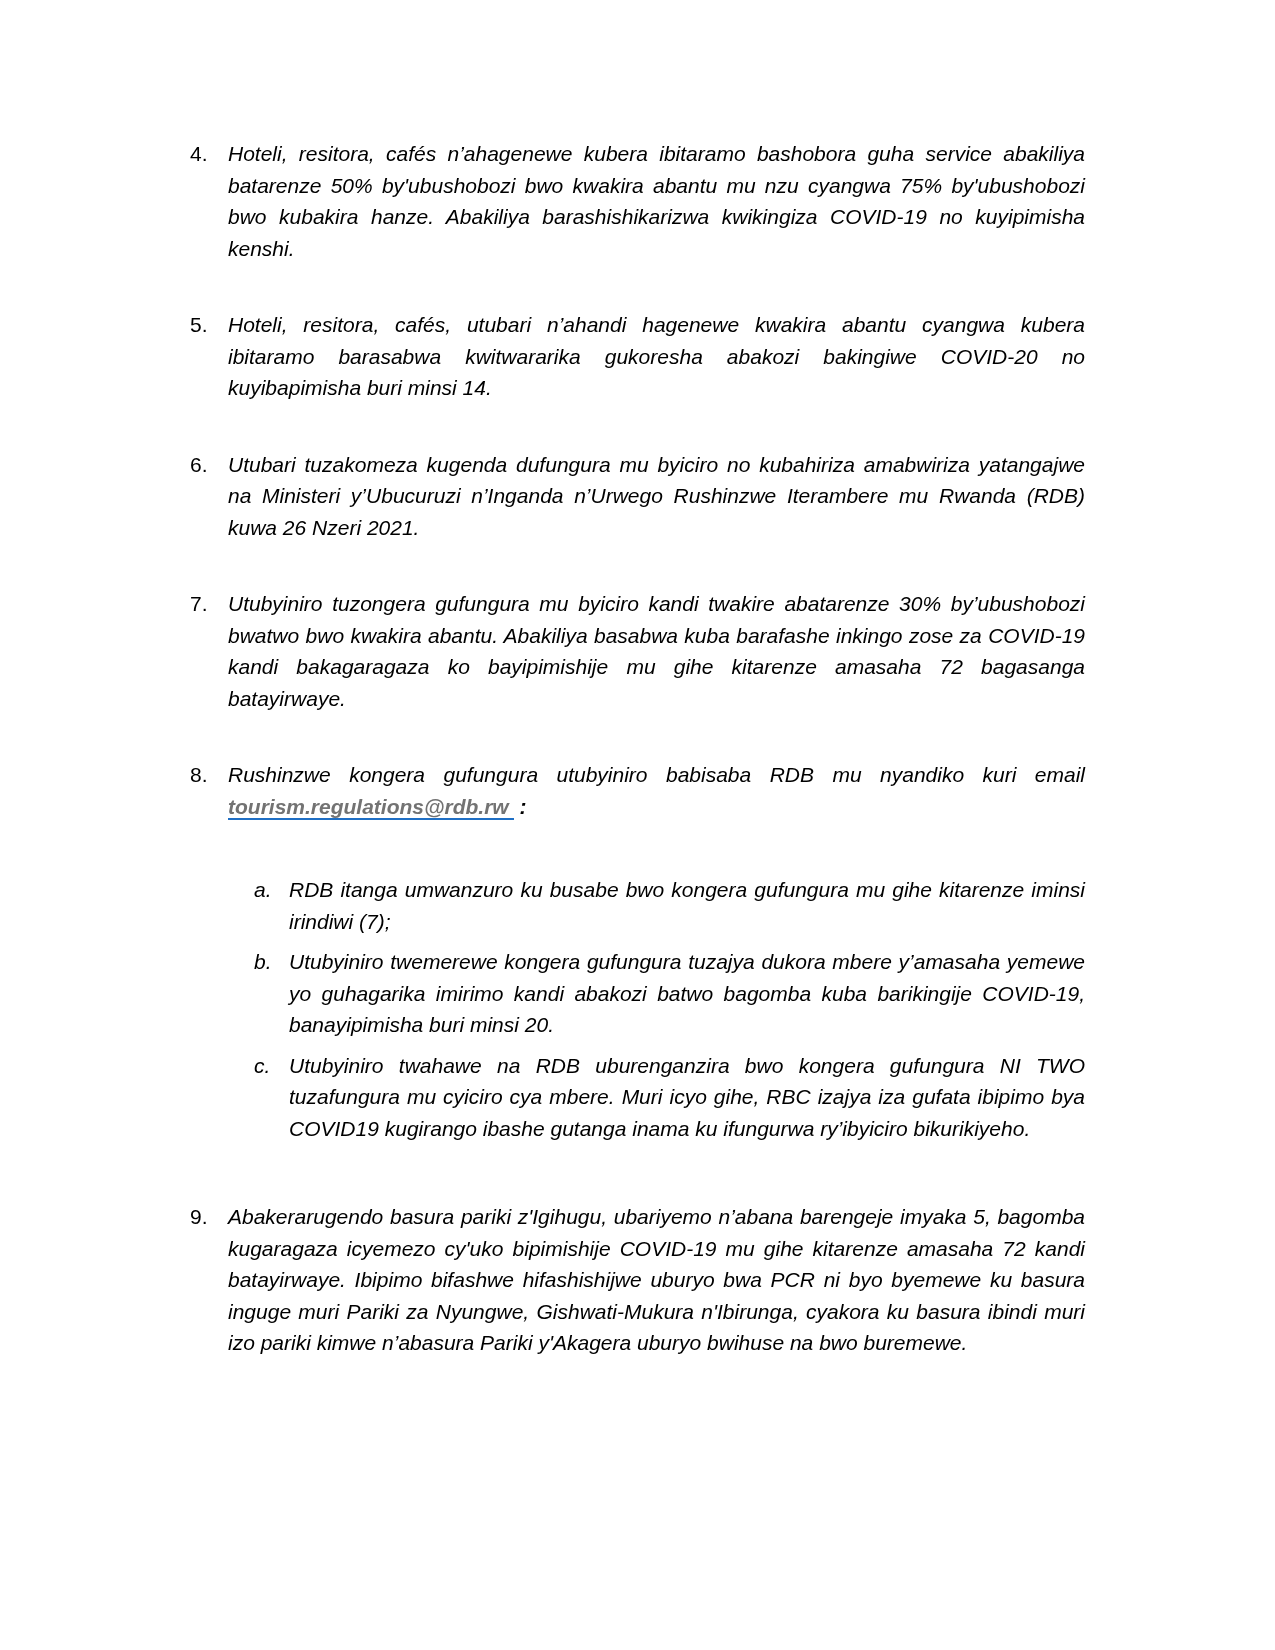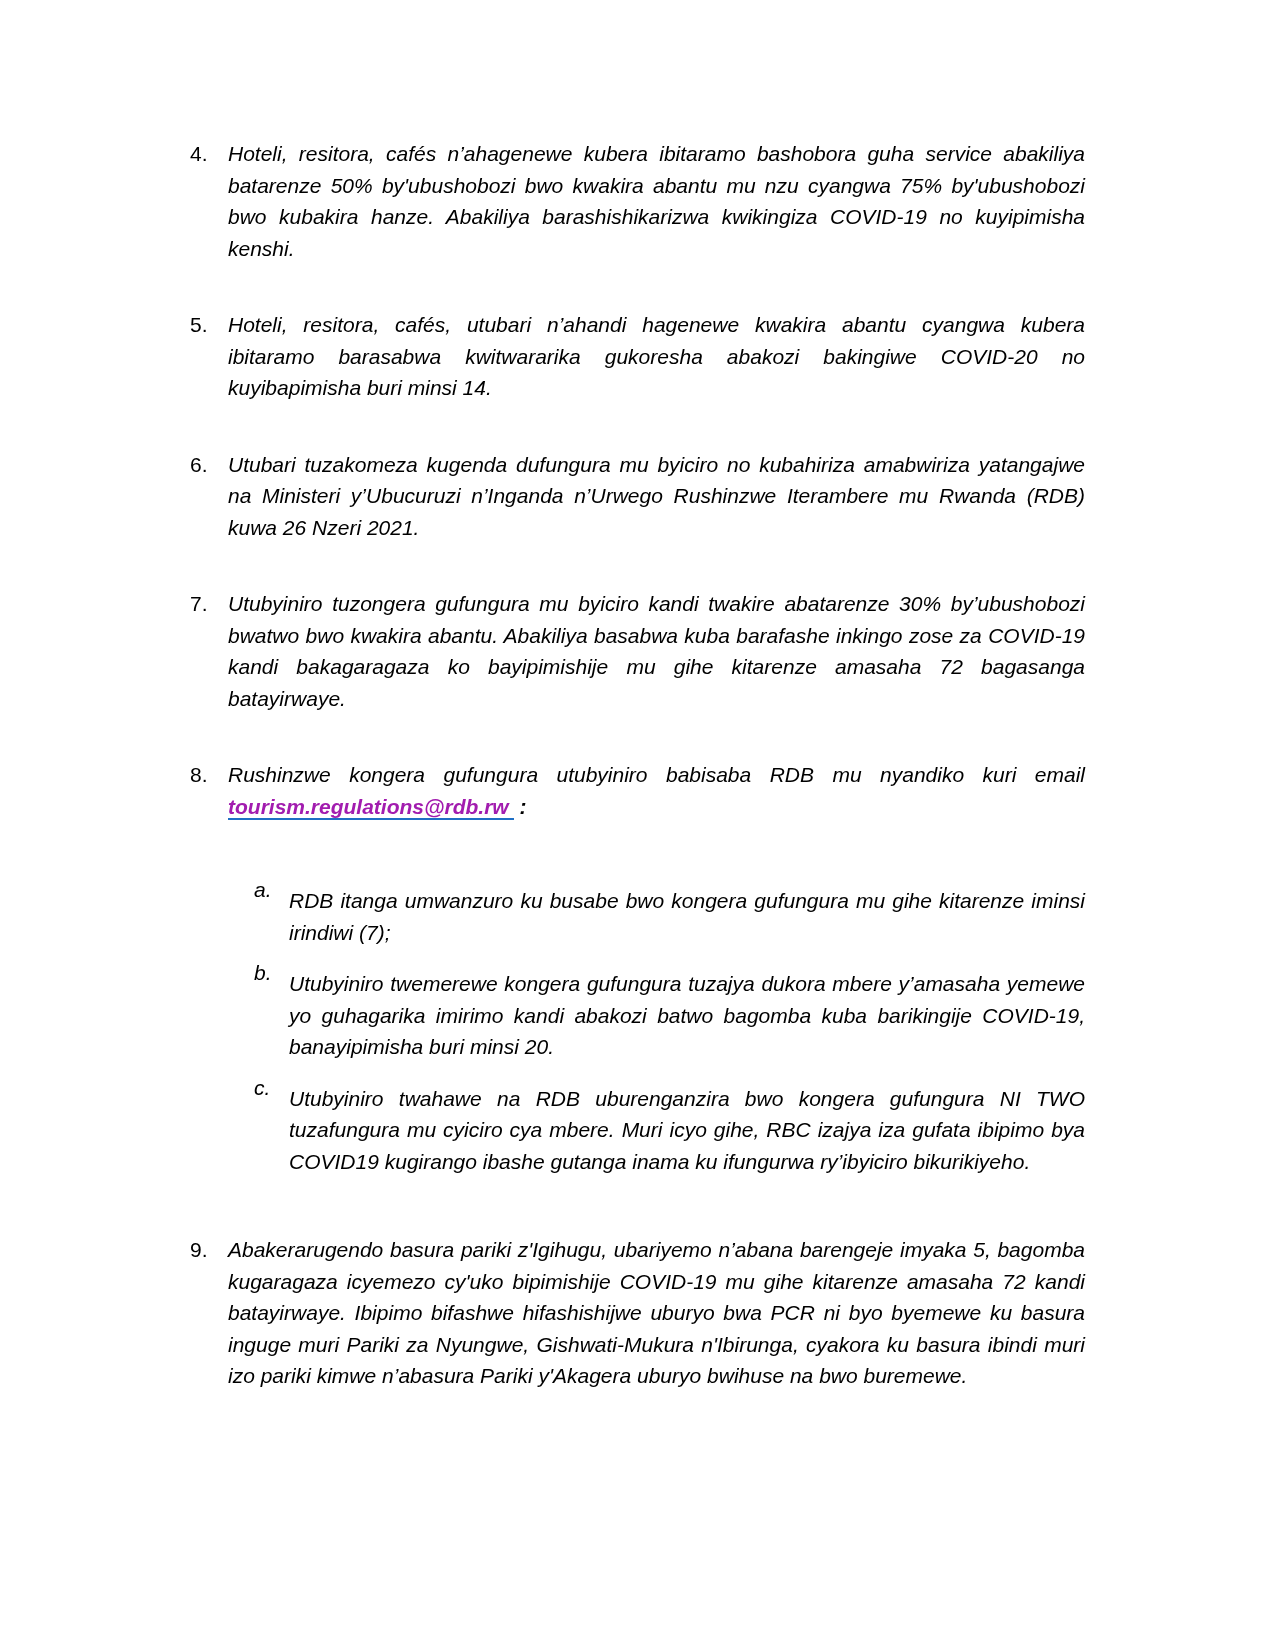--- a/index.html
+++ b/index.html
@@ -48,24 +48,23 @@
     margin: 0 0 9px 0;
   }
   .sub-item .letter {
     flex: 0 0 35px;
     width: 35px;
     margin-left: 26px;
   }
   .sub-item .text {
     flex: 1;
     text-align: justify;
-    margin-top: 11px;
   }
   .email-link {
-    color: #a21caf;
+    color: #737373;
     font-weight: bold;
     text-decoration: none;
     border-bottom: 2px solid #1F6FC5;
     padding-right: 5px;
     cursor: pointer;
   }
   .after-link {
     font-weight: bold;
   }
 </style>

